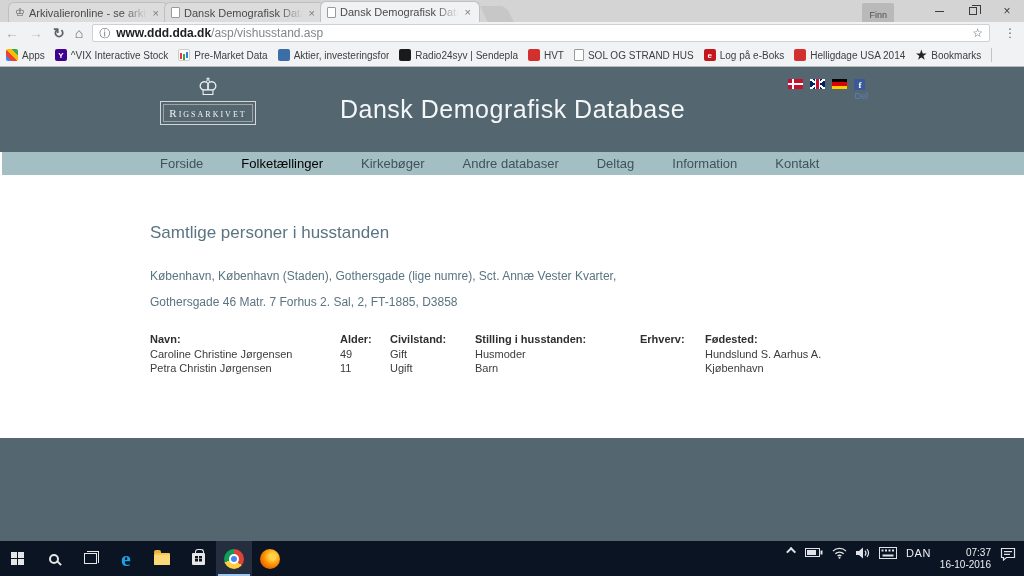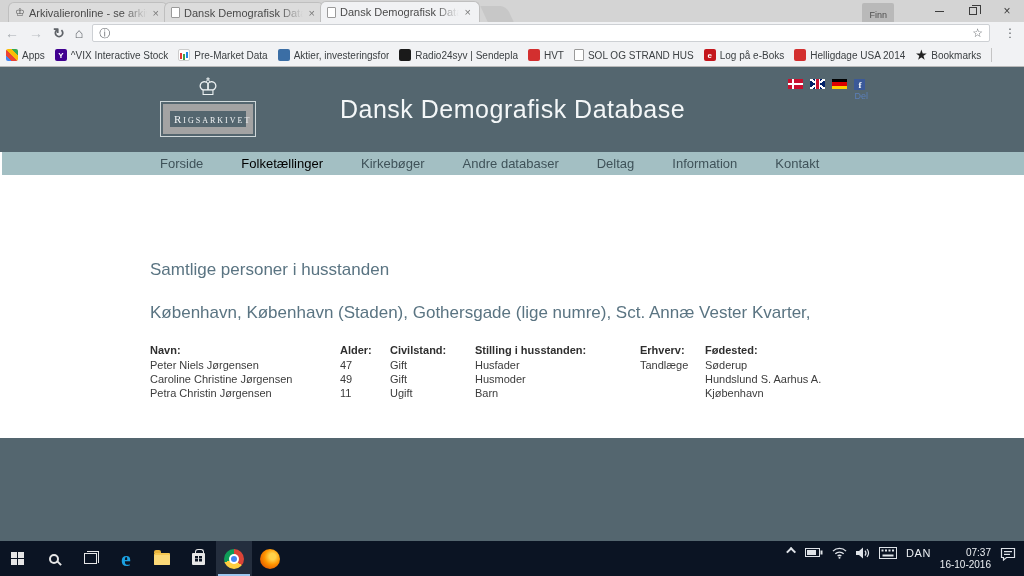--- a/index.html
+++ b/index.html
@@ -51,44 +51,44 @@
   .ico-cal { background:#d32f2f; }
   .ico-star { background:transparent; color:#212121; font-size:12px; }
   .bm-sep { width:1px; height:14px; background:#c4c4c4; margin-right:8px; }
 
   
   .viewport { position:absolute; top:67px; left:0; width:1024px; height:474px; background:#fff; }
   .site-header { position:absolute; top:0; left:0; width:100%; height:85px; background:#54666f; }
   .logo { position:absolute; left:160px; top:8px; width:96px; text-align:center; color:#e8eef0; }
   .logo-crown { font-size:24px; line-height:1; color:#eef3f4; }
   .logo-box { border:1px solid #cfd8da; padding:2px; margin-top:2px; }
-  .logo-box-inner { border:7px solid #a3a3a3; padding:2px 4px; font-family:"Liberation Serif", serif; font-variant:small-caps; letter-spacing:2px; font-size:11px; color:#f2f5f6; }
+  .logo-box-inner { border:1px solid #a3a3a3; padding:2px 4px; font-family:"Liberation Serif", serif; font-variant:small-caps; letter-spacing:2px; font-size:11px; color:#f2f5f6; }
   .site-title { position:absolute; left:340px; top:28px; font-size:25px; color:#f4f7f8; letter-spacing:0.5px; }
   .flags { position:absolute; top:12px; right:156px; display:flex; gap:7px; align-items:flex-start; }
   .flag { width:15px; height:10px; }
   .flag-dk { background:#c8102e; position:relative; }
   .flag-dk::before { content:""; position:absolute; left:4px; top:0; width:2px; height:10px; background:#fff; }
   .flag-dk::after { content:""; position:absolute; left:0; top:4px; width:15px; height:2px; background:#fff; }
   .flag-uk { background:#012169; position:relative; overflow:hidden; }
   .flag-uk::before { content:""; position:absolute; inset:0; background:
       linear-gradient(33deg, transparent 43%, #fff 43% 57%, transparent 57%),
       linear-gradient(-33deg, transparent 43%, #fff 43% 57%, transparent 57%); }
   .flag-uk::after { content:""; position:absolute; left:6px; top:0; width:3px; height:10px; background:#c8102e; box-shadow:0 0 0 1px #fff; }
   .flag-de { background:linear-gradient(#000 33%, #dd0000 33% 66%, #ffce00 66%); }
   .fb-share { text-align:center; }
   .fb-icon { width:11px; height:11px; background:#3b5998; color:#fff; font-size:9px; font-weight:bold; display:flex; align-items:center; justify-content:center; font-family:"Liberation Serif", serif; }
   .fb-del { font-size:9px; color:#5b7fb9; margin-top:1px; }
 
   .site-nav { position:absolute; top:85px; left:2px; width:100%; height:23px; background:#a3bfc3; display:flex; align-items:center; padding-left:158px; gap:38px; }
   .nav-item { font-size:13px; color:#3f5259; }
   .nav-item.active { color:#000000; }
 
-  .content { position:absolute; top:108px; left:0; width:100%; height:322px; background:#fff; padding:48px 0 0 150px; color:#5a7482;margin-top:37px; }
+  .content { position:absolute; top:108px; left:0; width:100%; height:322px; background:#fff; padding:48px 0 0 150px; color:#5a7482; }
   .page-heading { font-size:17px; margin-bottom:20px; }
-  .address { font-size:17px; line-height:26px; width:720px; margin-bottom:18px; }
+  .address { font-size:12px; line-height:26px; width:720px; margin-bottom:18px; }
   table.persons { border-collapse:collapse; font-size:11px; color:#3c3c3c; }
   table.persons th { text-align:left; font-weight:bold; padding:0 0 2px 0; color:#2f2f2f; }
   table.persons td { padding:1px 0; }
   .col-navn { width:190px; } .col-alder { width:50px; } .col-civ { width:85px; } .col-stil { width:165px; } .col-erh { width:65px; } .col-fod { width:160px; }
 
   .site-footer { position:absolute; top:371px; left:0; width:100%; height:103px; background:#54666f; }
 
   
   .taskbar { position:absolute; top:541px; left:0; width:1024px; height:35px; background:#0b1423; display:flex; align-items:center; color:#fff; }
   .tb-btn { width:36px; height:35px; display:flex; align-items:center; justify-content:center; position:relative; }
@@ -154,20 +154,21 @@
     </div>
   </div>
 
   <div class="toolbar">
     <span class="navbtn back">←</span>
     <span class="navbtn fwd">→</span>
     <span class="navbtn reload">↻</span>
     <span class="navbtn home">⌂</span>
     <div class="omnibox">
       <span class="info-icon">ⓘ</span>
+      <span class="url"><b style="font-weight:bold;">www.ddd.dda.dk</b><span class="path">/asp/vishusstand.asp</span></span>
       <span class="omni-star">☆</span>
     </div>
     <span class="menu-dots">⋮</span>
   </div>
 
   <div class="bookmarks">
     <div class="bm">
       <span class="bm-ico ico-apps"></span>
       <span class="bm-label">Apps</span>
     </div>
@@ -240,41 +241,34 @@
       <span class="nav-item">Andre databaser</span>
       <span class="nav-item">Deltag</span>
       <span class="nav-item">Information</span>
       <span class="nav-item">Kontakt</span>
     </div>
 
     <div class="content">
       <div class="page-heading">Samtlige personer i husstanden</div>
       <div class="address">
         <div>København, København (Staden), Gothersgade (lige numre), Sct. Annæ Vester Kvarter,</div>
+        <div>Gothersgade 46 Matr. 7 Forhus 2. Sal, 2, FT-1885, D3858</div>
       </div>
       <table class="persons">
         <thead>
           <tr>
             <th class="col-navn">Navn:</th>
             <th class="col-alder">Alder:</th>
             <th class="col-civ">Civilstand:</th>
             <th class="col-stil">Stilling i husstanden:</th>
             <th class="col-erh">Erhverv:</th>
             <th class="col-fod">Fødested:</th>
           </tr>
         </thead>
         <tbody>
-          <tr>
-            <td>Peter Niels Jørgensen</td>
-            <td>47</td>
-            <td>Gift</td>
-            <td>Husfader</td>
-            <td>Tandlæge</td>
-            <td>Søderup</td>
-          </tr>
           <tr>
             <td>Caroline Christine Jørgensen</td>
             <td>49</td>
             <td>Gift</td>
             <td>Husmoder</td>
             <td></td>
             <td>Hundslund S. Aarhus A.</td>
           </tr>
           <tr>
             <td>Petra Christin Jørgensen</td>

